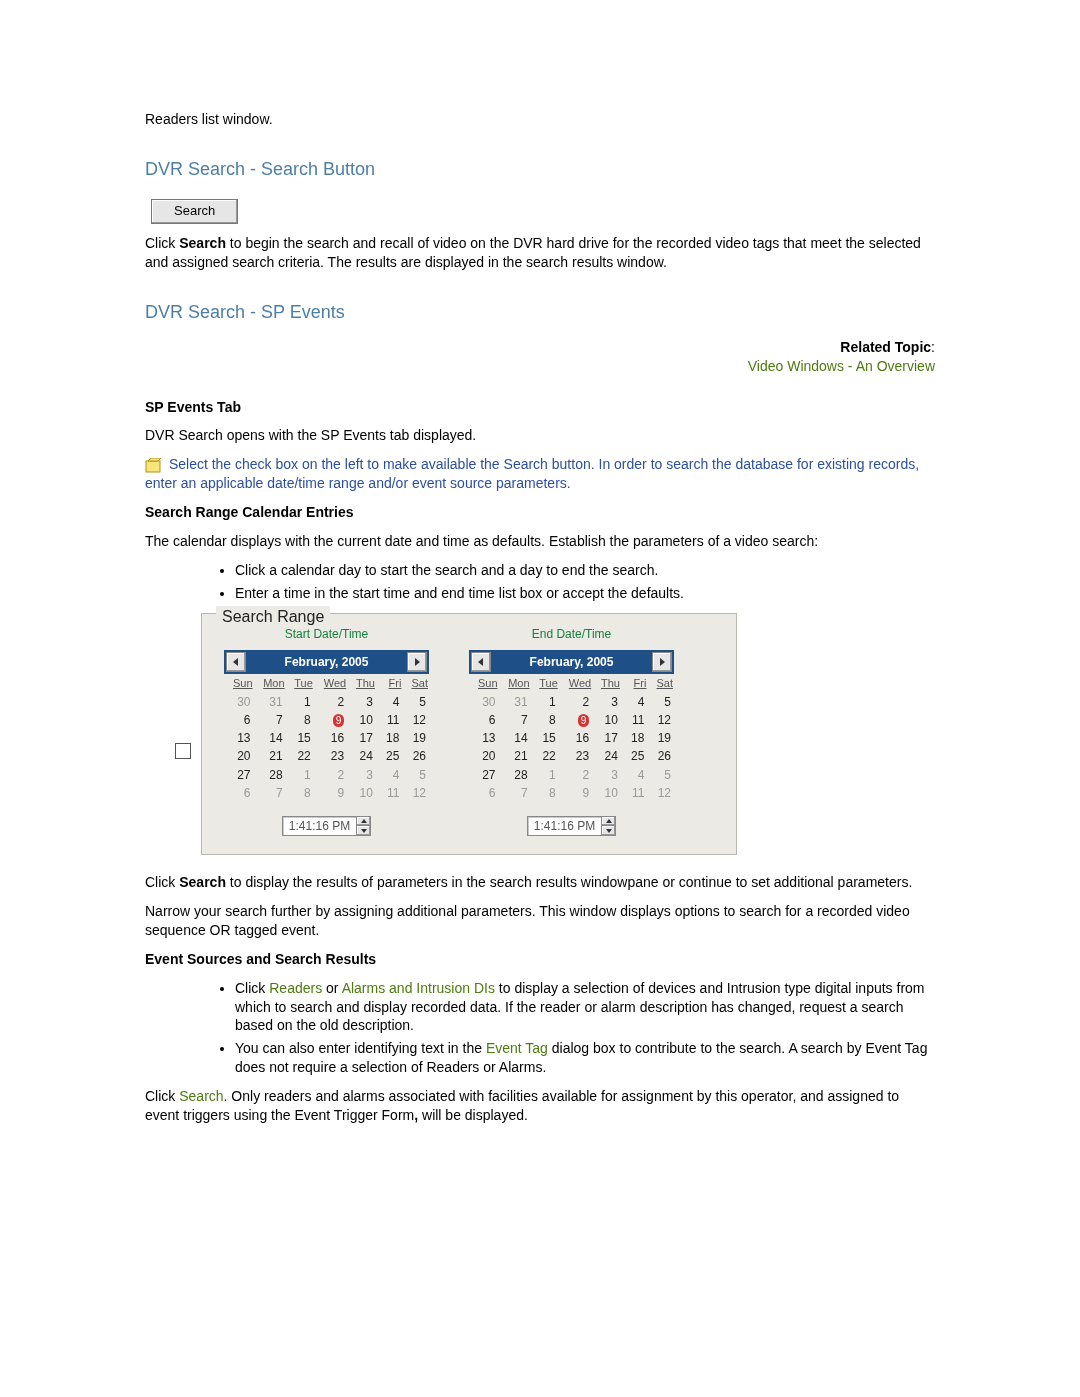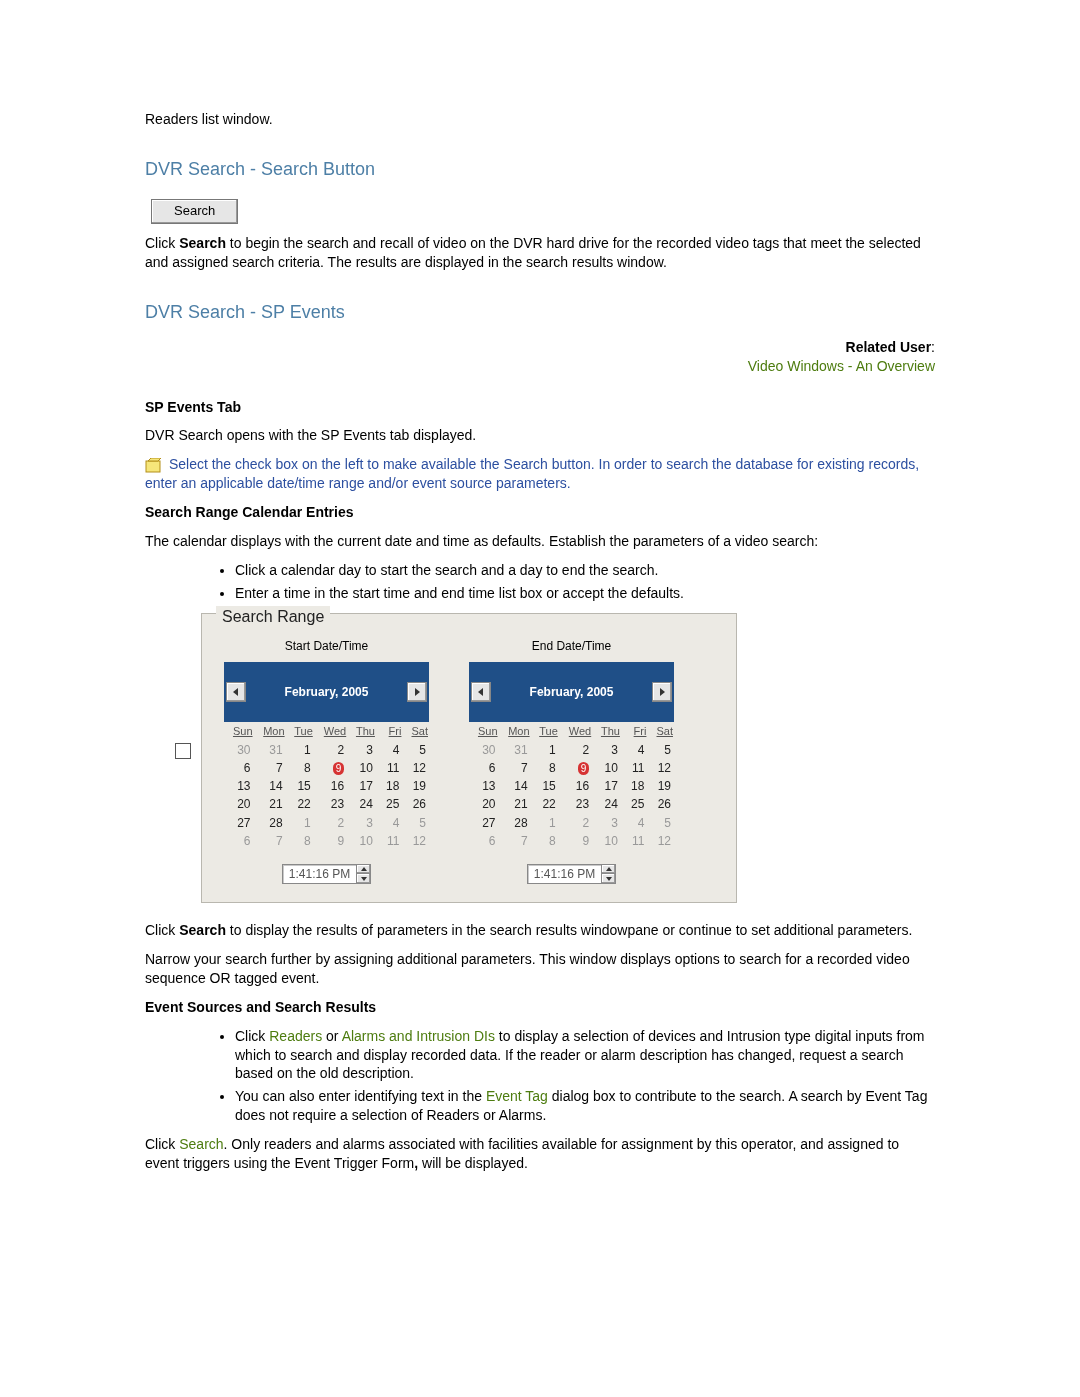--- a/index.html
+++ b/index.html
@@ -81,33 +81,33 @@
     padding: 0 6px;
     font-family: "Tahoma", Arial, sans-serif;
     font-size: 16px;
     color: #222;
   }
   .cals { display: flex; gap: 40px; }
   .cal-col { width: 205px; text-align: center; }
   .cal-title {
     font-family: "Tahoma", Arial, sans-serif;
     font-size: 12px;
-    color: #000000;
-    margin: 14px 0 8px 0;
+    color: #15803d;
+    margin: 2px 0 8px 0;
   }
   .cal-header {
     background: #1f4f87;
     color: #fff;
     font-weight: bold;
     font-family: "Tahoma", Arial, sans-serif;
     font-size: 12px;
     display: flex;
     align-items: center;
     justify-content: space-between;
-    padding: 20px 2px;
+    padding: 2px 2px;
   }
   .cal-arrow {
     width: 18px; height: 18px;
     background: #e6e6e6;
     border: 1px solid #888;
     display: flex;
     align-items: center;
     justify-content: center;
     box-shadow: inset -1px -1px 0 #999, inset 1px 1px 0 #fff;
   }
@@ -201,21 +201,21 @@
 
   <div class="btn-like">Search</div>
 
   <p class="para">
     <span>Click </span><span class="bold">Search</span><span> to begin the search and recall of video on the DVR hard drive for the recorded video tags that meet the selected and assigned search criteria. The results are displayed in the search results window.</span>
   </p>
 
   <h2 class="h2">DVR Search - SP Events</h2>
 
   <div class="related-block">
-    <span class="bold">Related User</span>:<br>
+    <span class="bold">Related Topic</span>:<br>
     <span class="link-green">Video Windows - An Overview</span>
   </div>
 
   <p class="para bold">SP Events Tab</p>
   <p class="para">DVR Search opens with the SP Events tab displayed.</p>
 
   <p class="para">
     <span class="icon-note">
       <svg viewBox="0 0 18 16">
           <rect x="1" y="3" width="14" height="11" fill="#f6e67a" stroke="#b38f1a"></rect>

